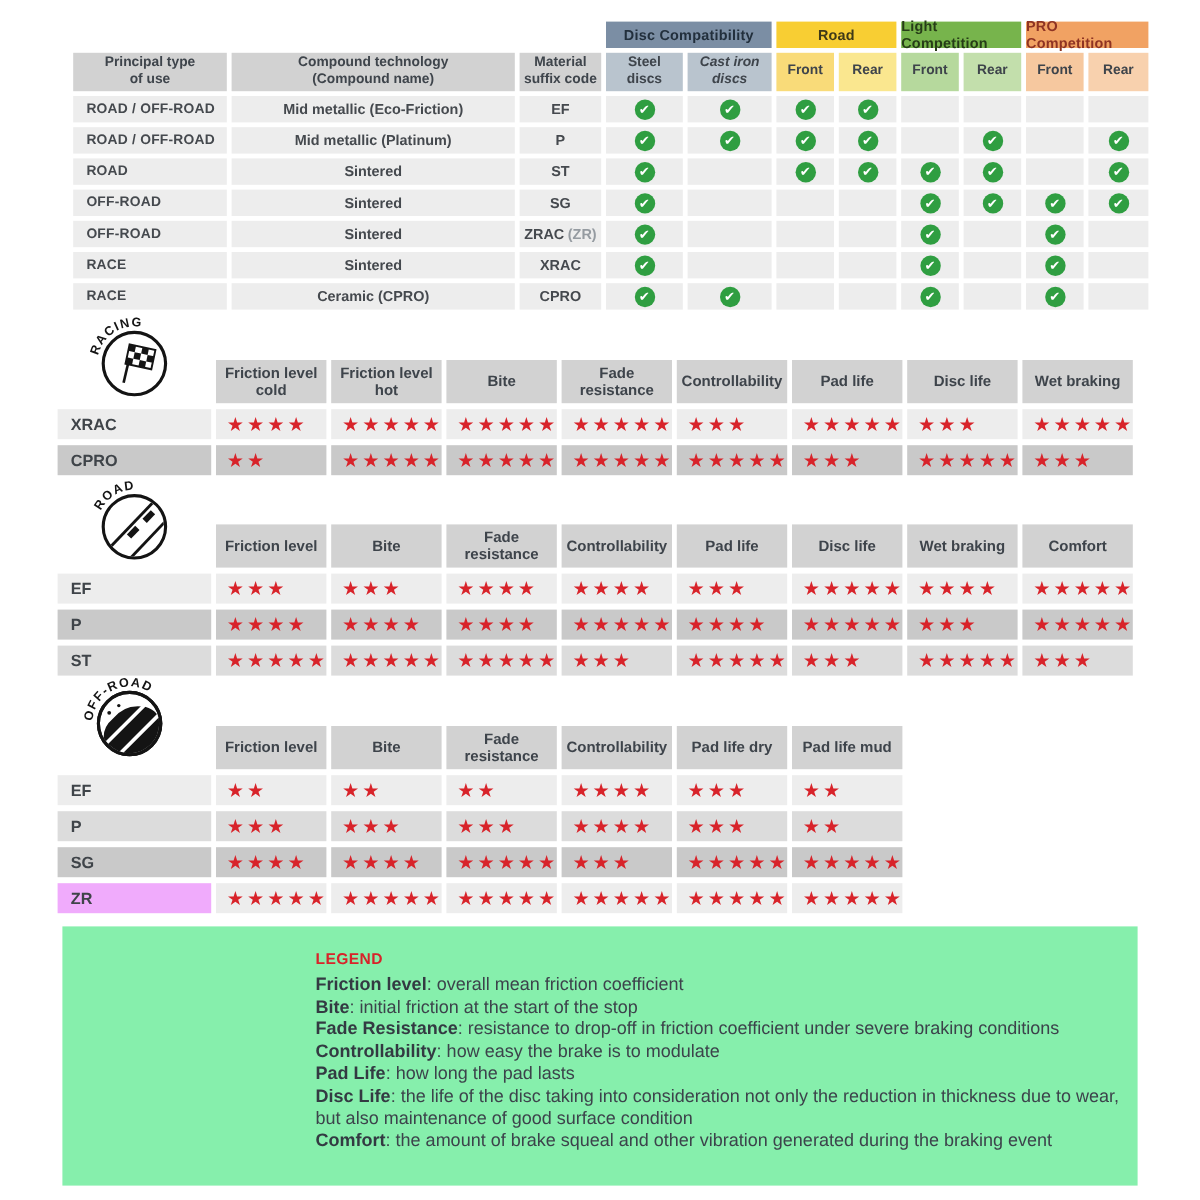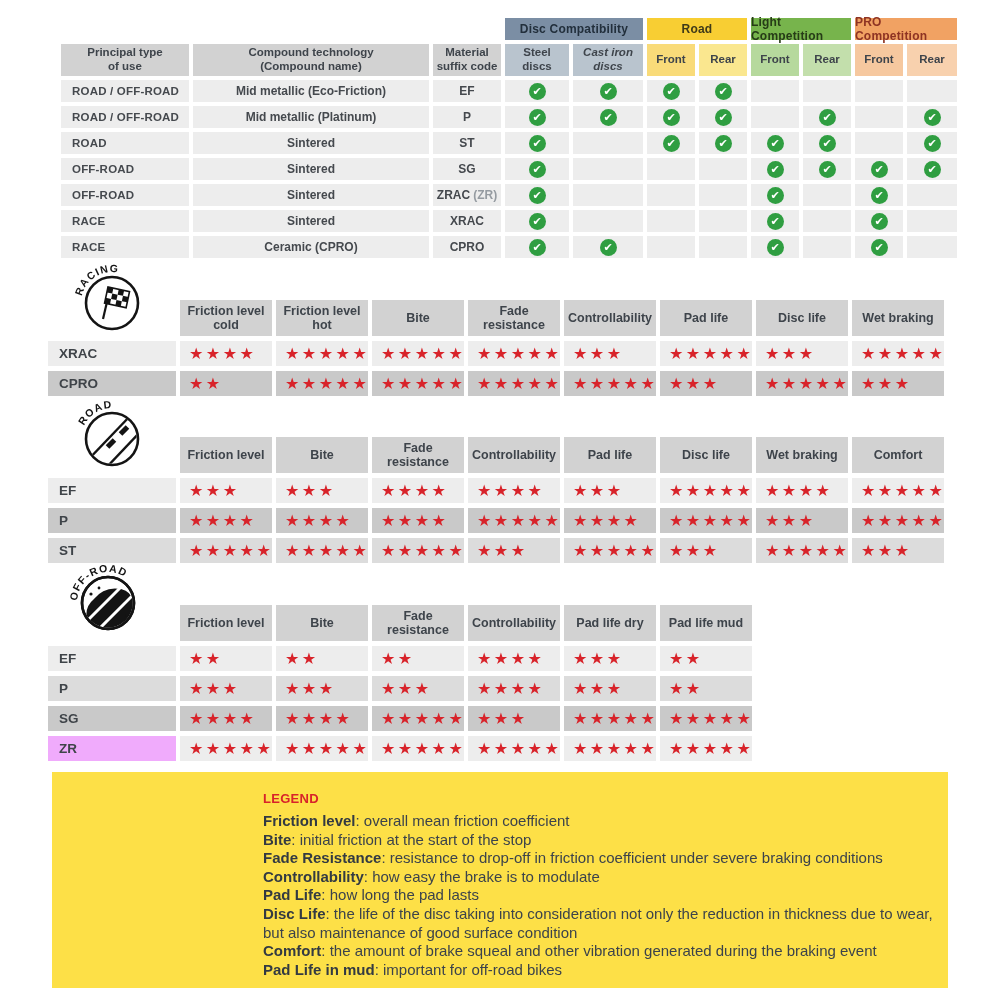--- a/index.html
+++ b/index.html
@@ -46,21 +46,21 @@
   }
   .r-label { display:flex; align-items:center; padding-left:11px; font-weight:bold; font-size:13.5px; color:#3f4449; }
   .r-cell  { display:flex; align-items:center; padding-left:9px; }
   .stars {
     color:#d8232a; font-family:"DejaVu Sans", sans-serif;
     font-size:16px; letter-spacing:2.5px; line-height:1; white-space:nowrap;
   }
   .icon { position:absolute; }
 
   
-  .legend { position:absolute; left:52px; top:772px; width:896px; height:216px; background:#fde047; }
+  .legend { position:absolute; left:52px; top:772px; width:896px; height:216px; background:#86efac; }
   .legend-inner { position:absolute; left:211px; top:19px; width:676px; }
   .legend-title { color:#d8232a; font-weight:bold; font-size:13px; letter-spacing:.3px; margin-bottom:6px; }
   .legend-line { font-size:15px; color:#3c434b; line-height:18.6px; }
   .legend-line b { color:#333a42; }
 </style>
 </head>
 <body>
 
 <div class="page">
   <div class="compat-grid" id="compat-grid">
@@ -514,17 +514,16 @@
     <div class="legend-inner">
       <div class="legend-title">LEGEND</div>
       <div id="legend-entries">
           <div class="legend-line"><b>Friction level</b><span>: overall mean friction coefficient</span></div>
           <div class="legend-line"><b>Bite</b><span>: initial friction at the start of the stop</span></div>
           <div class="legend-line"><b>Fade Resistance</b><span>: resistance to drop-off in friction coefficient under severe braking conditions</span></div>
           <div class="legend-line"><b>Controllability</b><span>: how easy the brake is to modulate</span></div>
           <div class="legend-line"><b>Pad Life</b><span>: how long the pad lasts</span></div>
           <div class="legend-line"><b>Disc Life</b><span>: the life of the disc taking into consideration not only the reduction in thickness due to wear, but also maintenance of good surface condition</span></div>
           <div class="legend-line"><b>Comfort</b><span>: the amount of brake squeal and other vibration generated during the braking event</span></div>
-          <div class="legend-line"><b>Pad Life in mud</b><span>: important for off-road bikes</span></div>
         </div>
     </div>
   </div>
 </div>
 
 </body></html>

